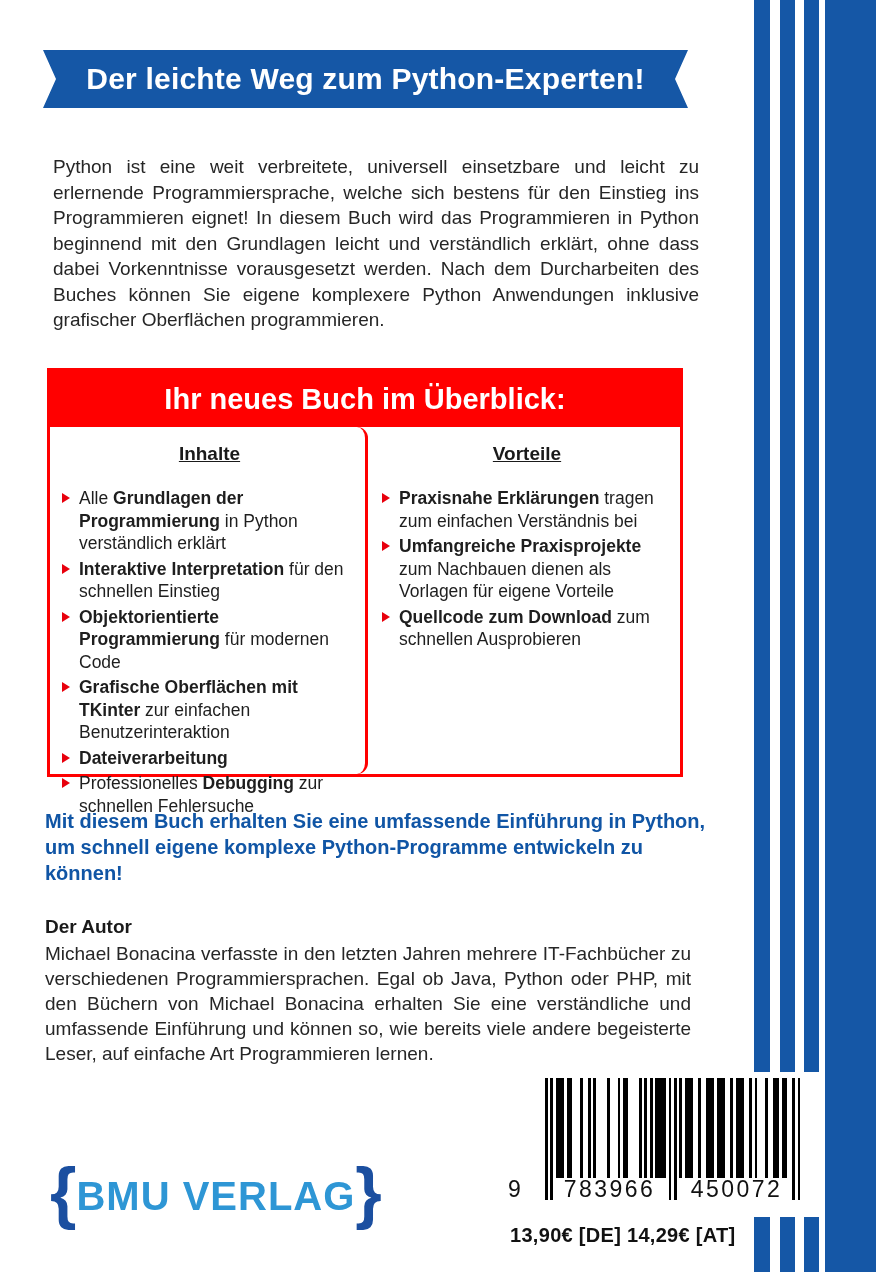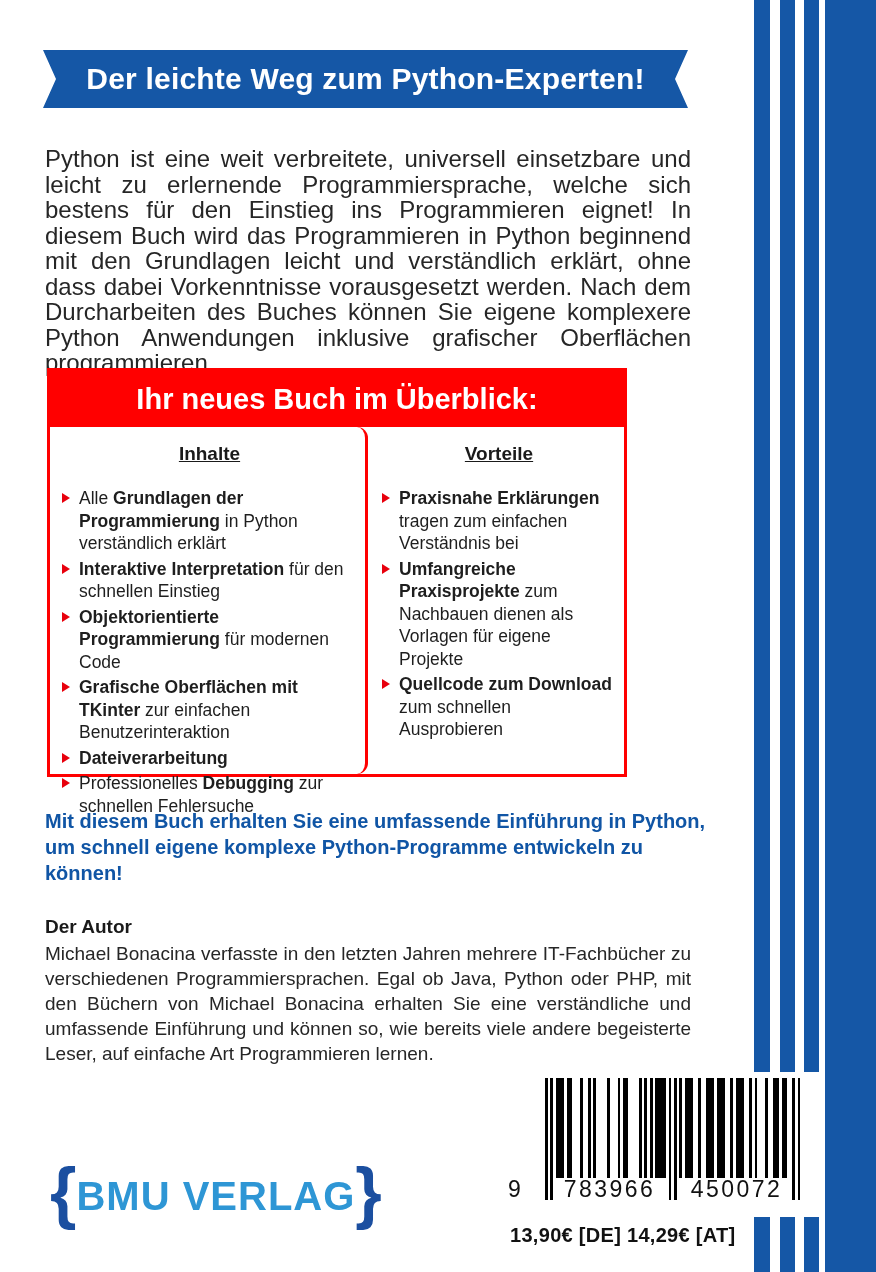--- a/index.html
+++ b/index.html
@@ -23,25 +23,25 @@
   .s3{left:804px;width:15px;}
   .s4{left:825px;width:51px;}
   
   .ribbon{
     position:absolute;left:43px;top:50px;width:645px;height:58px;background:var(--blue);
     clip-path:polygon(0 0,100% 0,calc(100% - 13px) 50%,100% 100%,0 100%,13px 50%);
     color:#ffffff;font-weight:bold;font-size:30px;text-align:center;line-height:58px;
     letter-spacing:0.2px;
   }
   .intro{
-    position:absolute;left:45px;top:146px;width:646px;margin:0;
-    font-size:24px;line-height:25.5px;text-align:justify;color:#262626;
-  }
-  
-  .overview{position:absolute;left:47px;top:368px;width:580px;height:409px;border:3px solid var(--red);box-sizing:border-box;background:#ffffff;}
+    position:absolute;left:45px;top:146px;width:646px;margin:8px;
+    font-size:19px;line-height:25.5px;text-align:justify;color:#262626;
+  }
+  
+  .overview{position:absolute;left:47px;top:368px;width:636px;height:409px;border:3px solid var(--red);box-sizing:border-box;background:#ffffff;}
   .ov-header{height:56px;background:var(--red);color:#ffffff;font-weight:bold;font-size:29px;text-align:center;line-height:56px;}
   .ov-cols{display:flex;height:347px;}
   .col{box-sizing:border-box;padding:14px 8px 0 12px;}
   .col-left{flex:0 0 318px;border-right:3px solid var(--red);border-radius:11px;}
   .col-right{flex:1;padding-left:14px;border-radius:9px;}
   .col-header{text-align:center;font-weight:bold;text-decoration:underline;font-size:19px;margin:2px 0 22px 0;color:#1a1a1a;}
   ul.bullets{list-style:none;margin:0;padding:0;font-size:17.5px;line-height:22.5px;color:#1e1e1e;}
   ul.bullets li{position:relative;padding-left:17px;margin-bottom:3px;}
   .marker{
     position:absolute;left:0;top:6px;width:0;height:0;
@@ -103,21 +103,21 @@
             <li><span class="marker"></span><span class="b">Objektorientierte Programmierung</span><span> für modernen Code</span></li>
             <li><span class="marker"></span><span class="b">Grafische Oberflächen mit TKinter</span><span> zur einfachen Benutzerinteraktion</span></li>
             <li><span class="marker"></span><span class="b">Dateiverarbeitung</span></li>
             <li><span class="marker"></span><span>Professionelles </span><span class="b">Debugging</span><span> zur schnellen Fehlersuche</span></li>
           </ul>
       </div>
       <div class="col col-right">
         <div class="col-header">Vorteile</div>
         <ul class="bullets">
             <li><span class="marker"></span><span class="b">Praxisnahe Erklärungen</span><span> tragen zum einfachen Verständnis bei</span></li>
-            <li><span class="marker"></span><span class="b">Umfangreiche Praxisprojekte</span><span> zum Nachbauen dienen als Vorlagen für eigene Projekte</span></li>
+            <li><span class="marker"></span><span class="b">Umfangreiche Praxisprojekte</span><span> zum Nachbauen dienen als Vorlagen für eigene Vorteile</span></li>
             <li><span class="marker"></span><span class="b">Quellcode zum Download</span><span> zum schnellen Ausprobieren</span></li>
           </ul>
       </div>
     </div>
   </div>
 
   <p class="statement">Mit diesem Buch erhalten Sie eine umfassende Einführung in Python, um schnell eigene komplexe Python-Programme entwickeln zu können!</p>
 
   <div class="author-heading">Der Autor</div>
   <p class="author-text">Michael Bonacina verfasste in den letzten Jahren mehrere IT-Fachbücher zu verschiedenen Programmiersprachen. Egal ob Java, Python oder PHP, mit den Büchern von Michael Bonacina erhalten Sie eine verständliche und umfassende Einführung und können so, wie bereits viele andere begeisterte Leser, auf einfache Art Programmieren lernen.</p>

